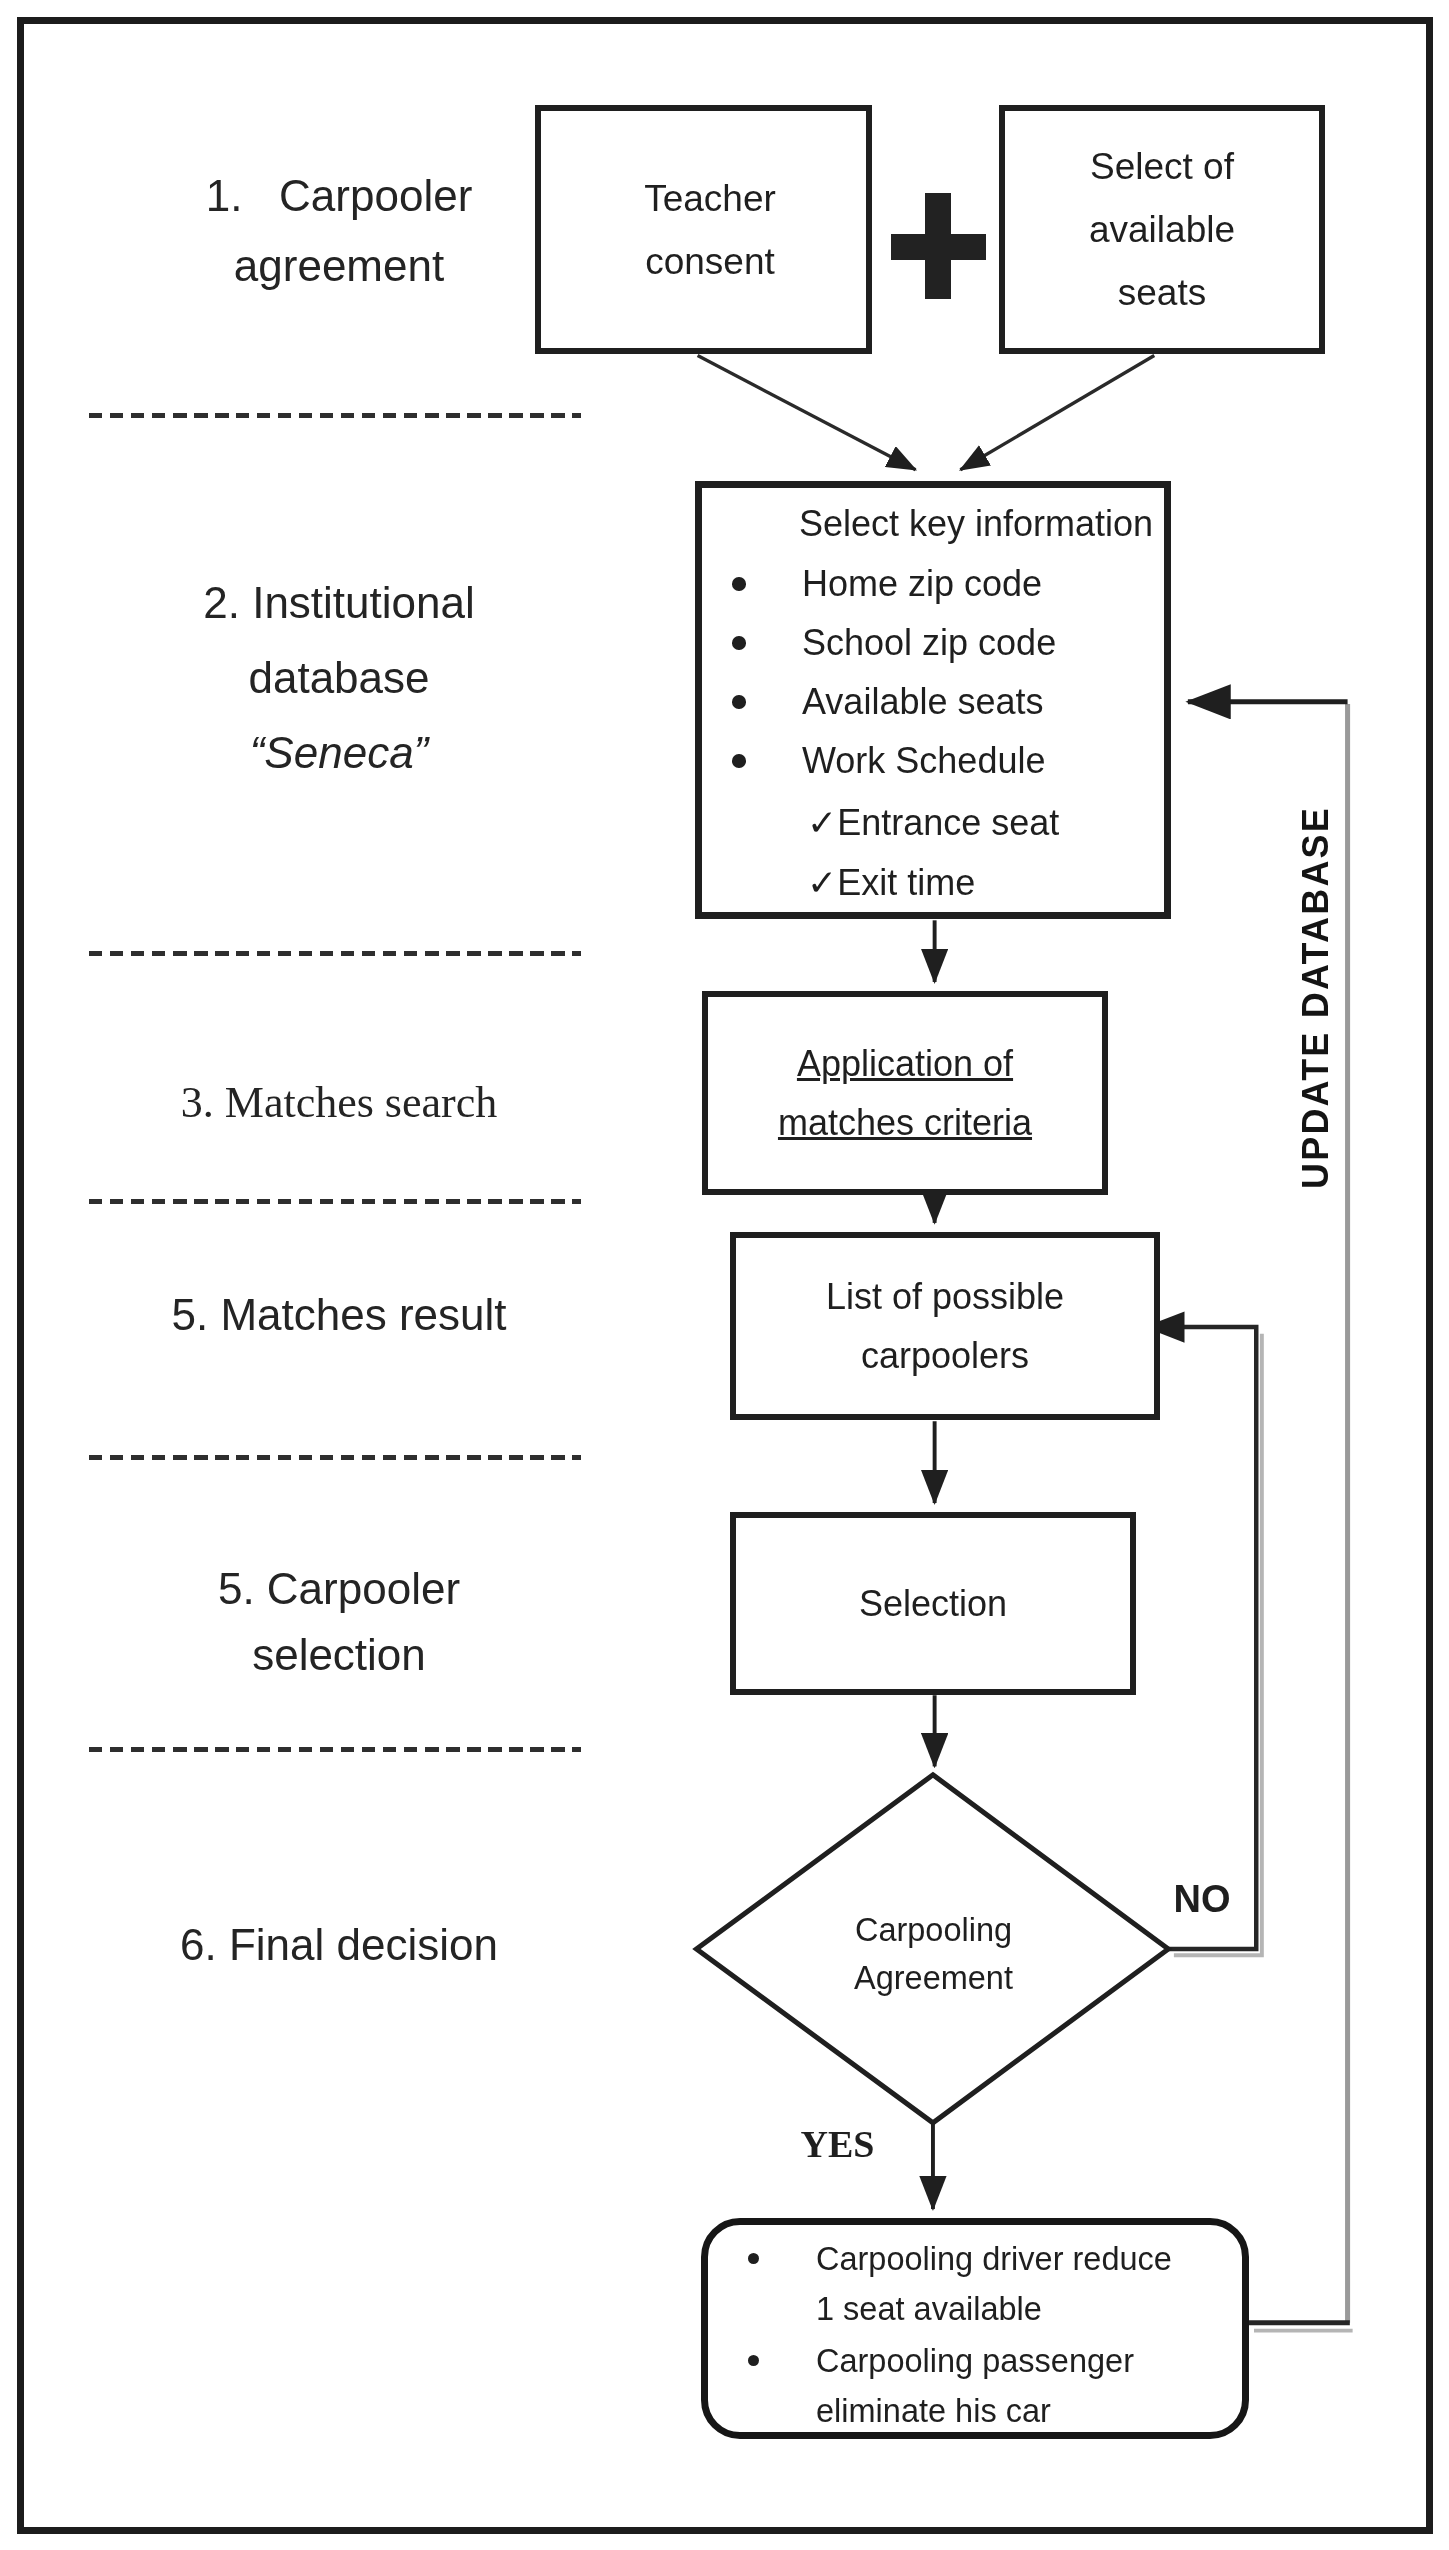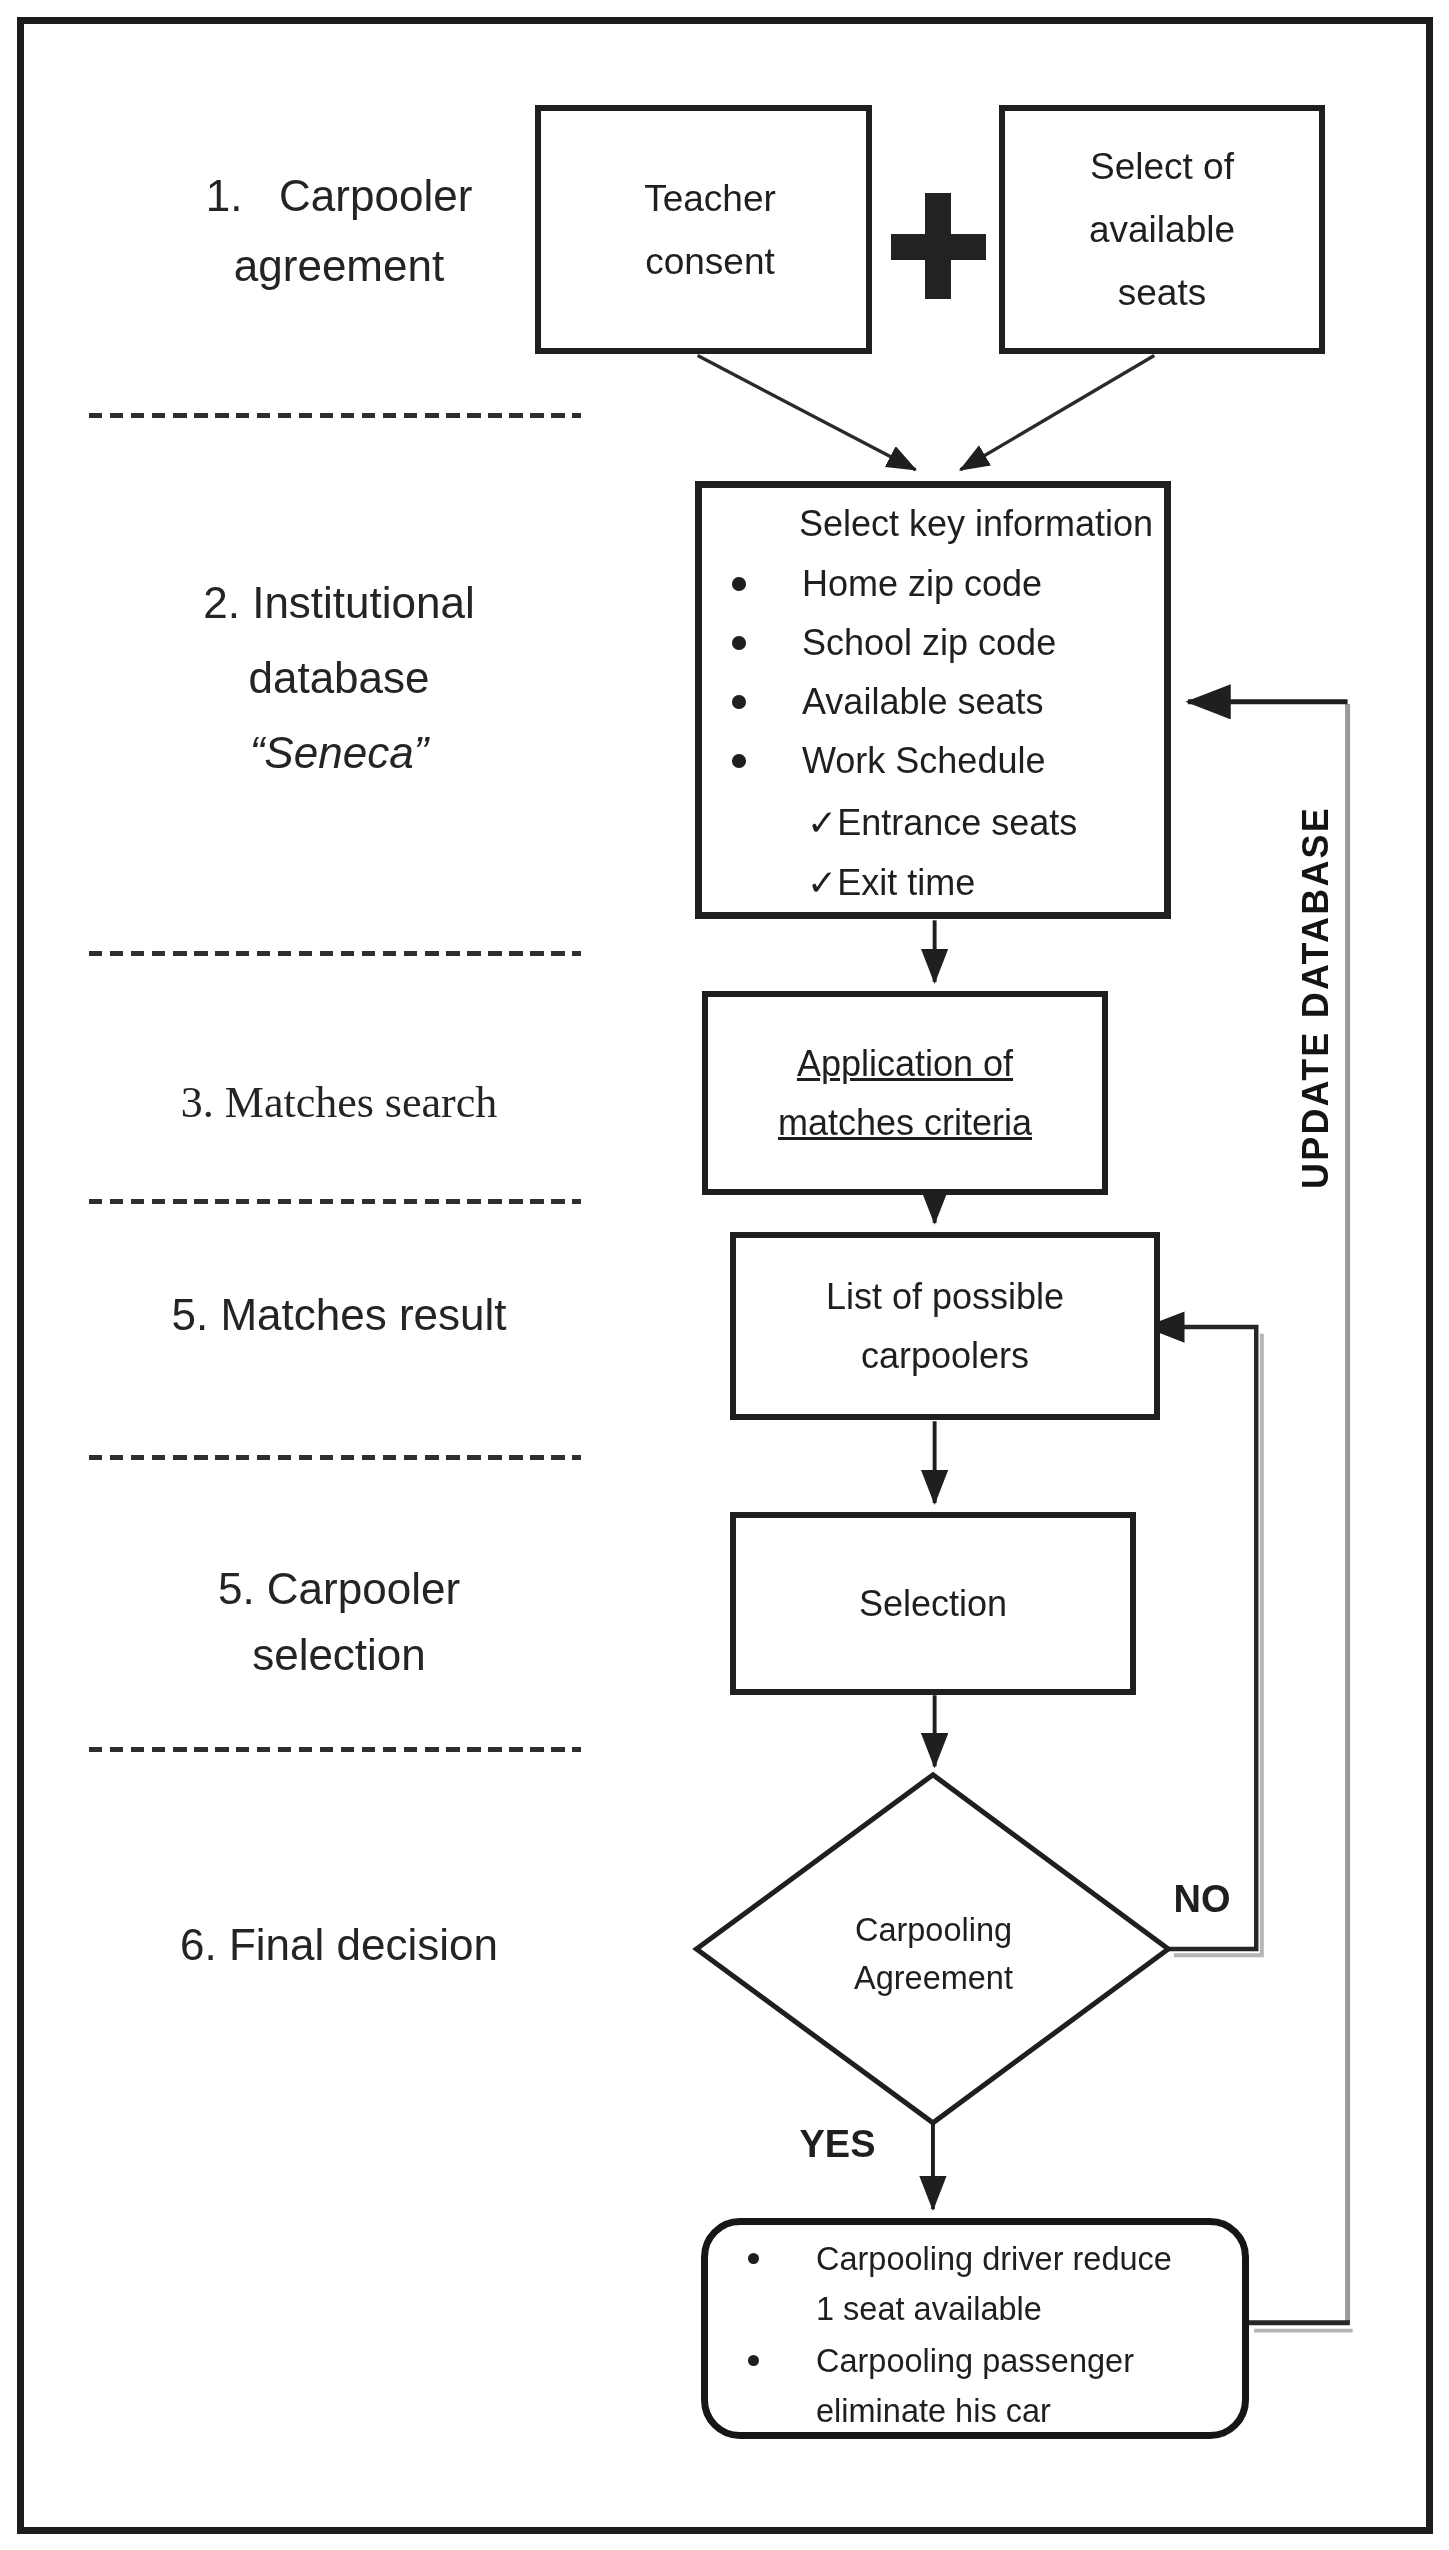--- a/index.html
+++ b/index.html
@@ -118,21 +118,21 @@
 
   <div class="dot" style="left:732px;top:577px;"></div>
   <div class="row" style="left:802px;top:564px;">Home zip code</div>
   <div class="dot" style="left:732px;top:636px;"></div>
   <div class="row" style="left:802px;top:623px;">School zip code</div>
   <div class="dot" style="left:732px;top:695px;"></div>
   <div class="row" style="left:802px;top:682px;">Available seats</div>
   <div class="dot" style="left:732px;top:754px;"></div>
   <div class="row" style="left:802px;top:741px;">Work Schedule</div>
 
-  <div class="row" style="left:807px;top:803px;"><span>✓</span><span>Entrance seats</span></div>
+  <div class="row" style="left:807px;top:803px;"><span>✓</span><span>Entrance seat</span></div>
   <div class="row" style="left:807px;top:863px;"><span>✓</span><span>Exit time</span></div>
 
   <div class="box thick f64" style="left:702px;top:991px;width:406px;height:204px;border-width:6.7px;text-decoration:underline;">
     <div>Application of</div>
     <div>matches criteria</div>
   </div>
 
   <div class="box thick f64" style="left:730px;top:1232px;width:430px;height:188px;border-width:6.7px;">
     <div>List of possible</div>
     <div>carpoolers</div>
@@ -141,21 +141,21 @@
   <div class="box thick f64" style="left:730px;top:1512px;width:406px;height:183px;border-width:6.7px;">
     <div>Selection</div>
   </div>
 
   <div class="dtext">
     <div>Carpooling</div>
     <div>Agreement</div>
   </div>
 
   <div class="branch" style="left:1143px;top:1879px;width:118px;">NO</div>
-  <div class="branch" style="left:773px;top:2124px;width:129px;">YES</div>
+  <div class="branch" style="left:773px;top:2124px;width:129px;font-family:Liberation Serif, serif;">YES</div>
 
   <div class="rotlbl">UPDATE DATABASE</div>
 
   <div class="roundbox"></div>
   <div class="dot small" style="left:748px;top:2253px;"></div>
   <div class="rrow" style="left:816px;top:2241px;">Carpooling driver reduce</div>
   <div class="rrow" style="left:816px;top:2291px;">1 seat available</div>
   <div class="dot small" style="left:748px;top:2355px;"></div>
   <div class="rrow" style="left:816px;top:2343px;">Carpooling passenger</div>
   <div class="rrow" style="left:816px;top:2393px;">eliminate his car</div>

